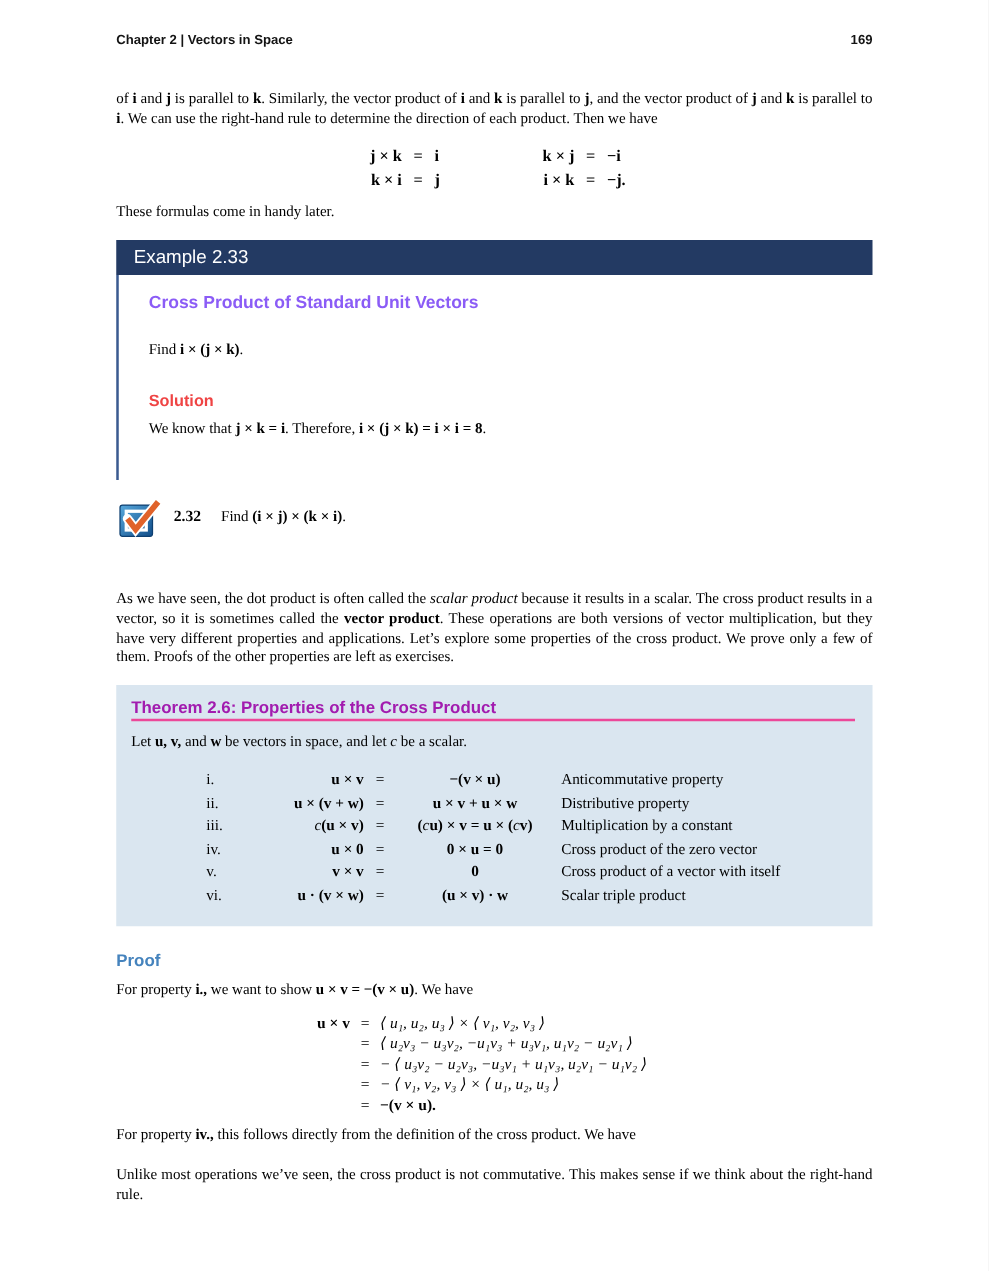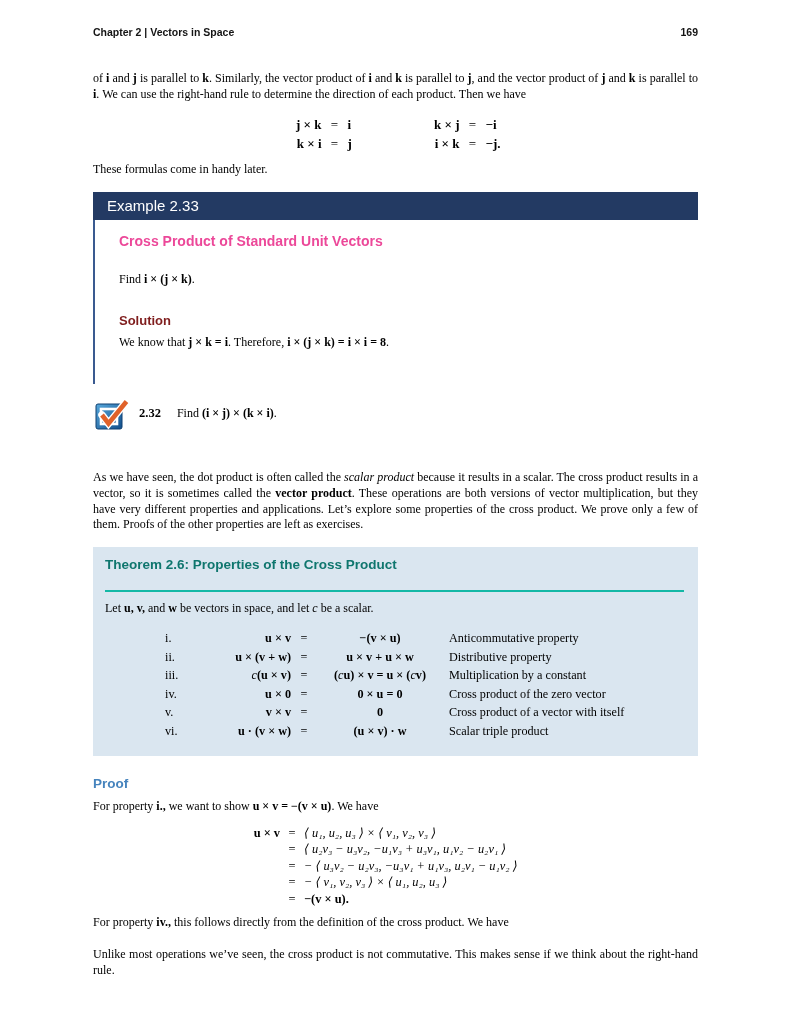--- a/index.html
+++ b/index.html
@@ -25,37 +25,37 @@
   .fr{display:inline-block;width:34px;text-align:left;font-weight:bold;}
   .fsp{display:inline-block;width:28px;}
   .after-formulas{margin-top:9px;}
   
   .example{margin-top:15px;}
   .example-header{background:#233a63;color:#ffffff;
     font-family:"Liberation Sans","DejaVu Sans",sans-serif;font-size:15px;
     padding:5px 0 6px 14px;}
   .example-body{border-left:2.5px solid #3a5a90;padding:13px 0 33px 24px;}
   .example-title{font-family:"Liberation Sans","DejaVu Sans",sans-serif;
-    font-size:14px;font-weight:bold;color:#ec4899;margin:0;}
+    font-size:14px;font-weight:bold;color:#8b5cf6;margin:0;}
   .problem{margin-top:23px;}
   .solution-label{font-family:"Liberation Sans","DejaVu Sans",sans-serif;
-    font-size:13px;font-weight:bold;color:#7f1d1d;margin:25px 0 0 0;}
+    font-size:13px;font-weight:bold;color:#ef4444;margin:25px 0 0 0;}
   .solution-text{margin-top:7px;}
   
   .checkpoint{display:flex;align-items:flex-start;margin-top:14px;}
   .cp-icon{flex:0 0 auto;margin-left:2px;}
   .cp-num{font-weight:bold;font-size:12.5px;margin:8px 0 0 10px;}
   .cp-text{margin:8px 0 0 16px;font-size:12px;}
   
   .discussion{margin-top:36px;}
   
   .theorem{background:#dae6f0;margin-top:14px;padding:10px 14px 16px 12px;box-sizing:border-box;}
   .theorem-title{font-family:"Liberation Sans","DejaVu Sans",sans-serif;
-    font-size:13.5px;font-weight:bold;color:#0f766e;margin:0;
-    border-bottom:2px solid #14b8a6;padding-bottom:18px;}
+    font-size:13.5px;font-weight:bold;color:#a21caf;margin:0;
+    border-bottom:2px solid #ec4899;padding-bottom:2px;}
   .theorem-intro{margin:9px 0 0 0;font-size:12px;}
   .props{margin-top:13px;font-size:12.2px;line-height:18.5px;}
   .prop-row{display:flex;white-space:nowrap;}
   .p-num{width:30px;margin-left:60px;flex:0 0 auto;}
   .p-lhs{width:96px;text-align:right;flex:0 0 auto;}
   .p-eq{width:26px;text-align:center;flex:0 0 auto;}
   .p-rhs{width:126px;flex:0 0 auto;text-align:center;}
   .p-desc{margin-left:6px;}
   
   .proof-label{font-family:"Liberation Sans","DejaVu Sans",sans-serif;

